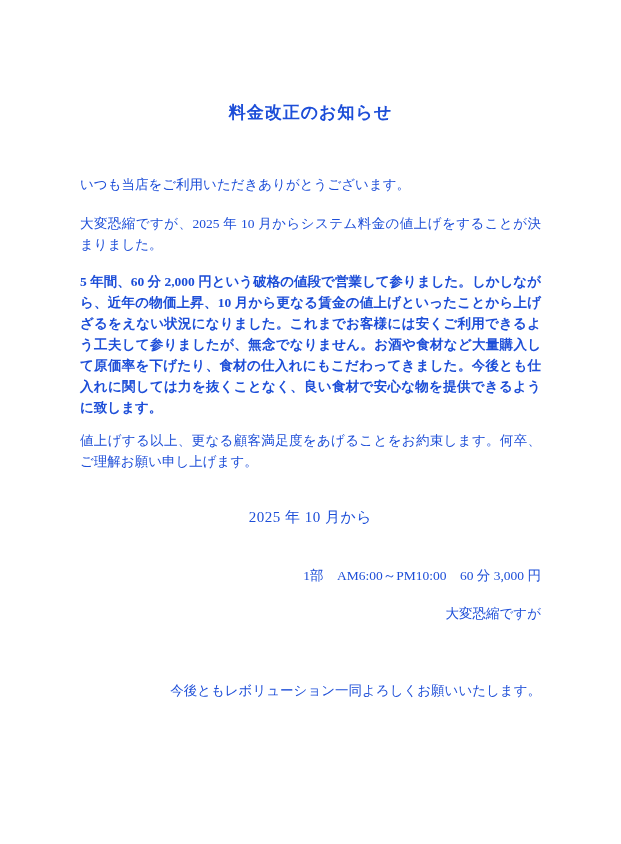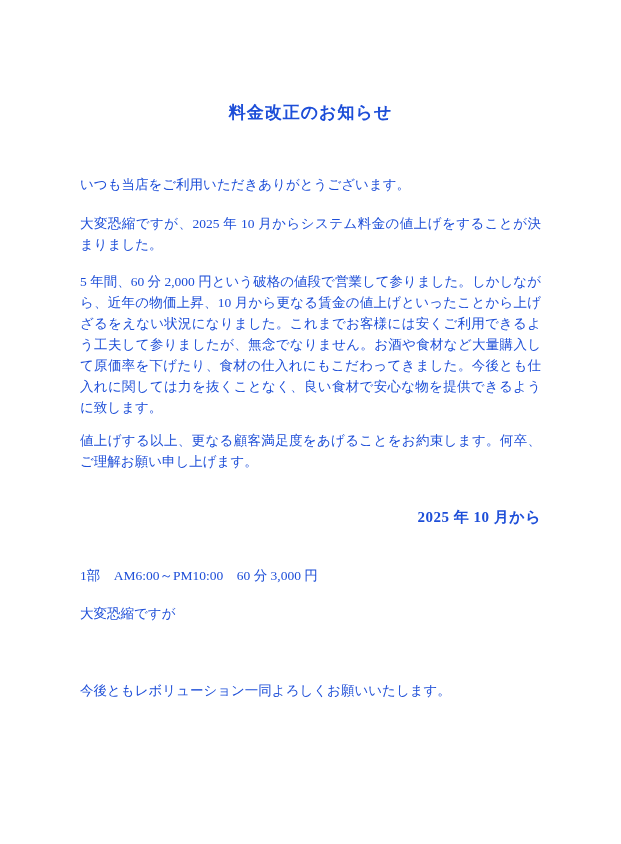--- a/index.html
+++ b/index.html
@@ -25,33 +25,33 @@
     font-weight: bold;
     text-align: center;
     letter-spacing: 1px;
   }
   .para {
     text-align: justify;
     text-justify: inter-ideograph;
   }
   .para.greeting   { margin-top: 52px; font-family: Liberation Mono, monospace; }
   .para.announce   { margin-top: 16.5px; }
-  .para.background { margin-top: 16.5px; }
+  .para.background { margin-top: 16.5px; font-weight: bold; }
   .para.promise    { margin-top: 12px; }
   .section-heading {
     margin-top: 36px;
     font-size: 15px;
     line-height: 18px;
-    font-weight: bold;
-    text-align: right;
+    font-weight: normal;
+    text-align: center;
     letter-spacing: 0.5px;
   }
   .price-line.first { margin-top: 39px; }
-  .price-line       { margin-top: 16.5px; }
-  .closing-line     { margin-top: 56px; }
+  .price-line       { margin-top: 16.5px; text-align: right; }
+  .closing-line     { margin-top: 56px; text-align: right; }
 </style>
 </head>
 <body>
 
 <div class="page">
 
   <h1 class="doc-title">料金改正のお知らせ</h1>
 
   <p class="para greeting">いつも当店をご利用いただきありがとうございます。</p>
 

